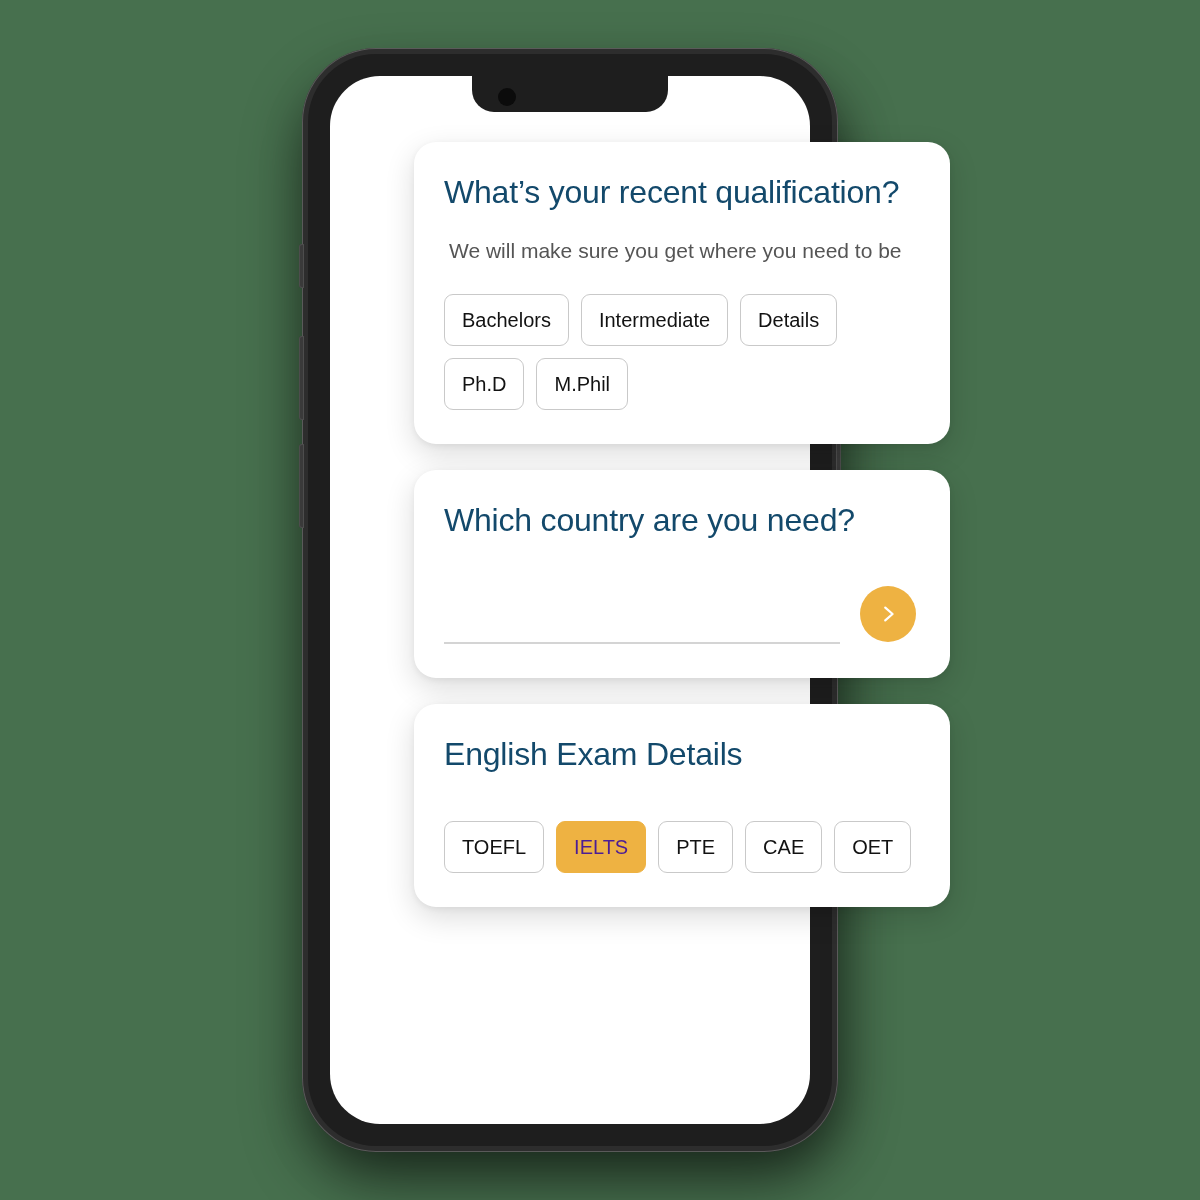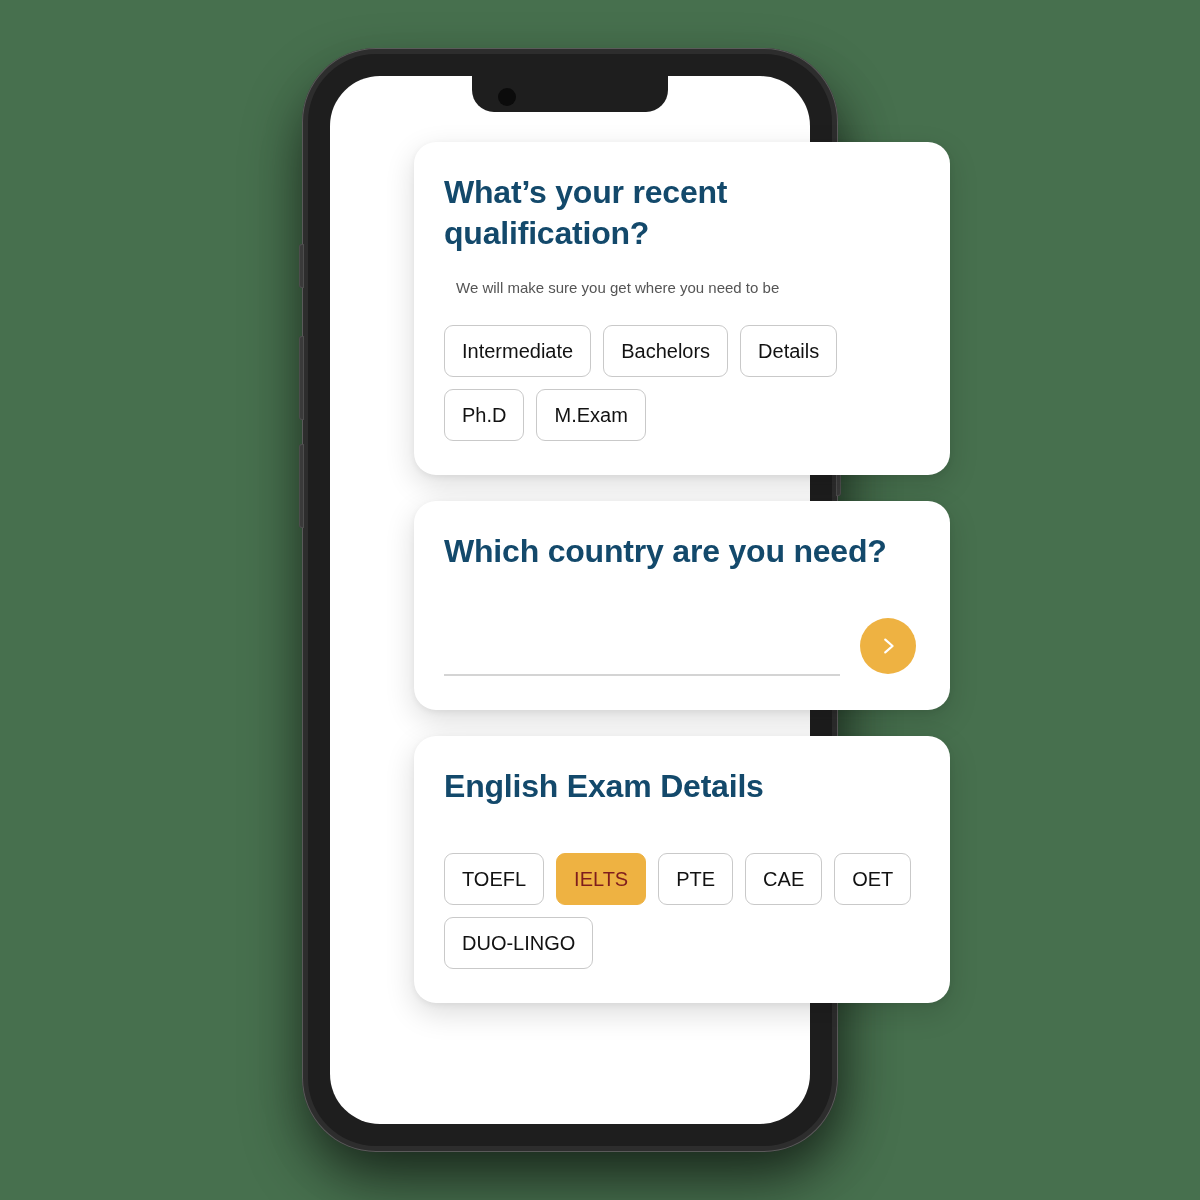--- a/index.html
+++ b/index.html
@@ -122,30 +122,30 @@
     padding: 30px 34px 34px 30px;
     box-sizing: border-box;
     width: 100%;
     margin-bottom: 26px;
   }
   .card:last-child { margin-bottom: 8px; }
 
   .card-title {
     color: #13496b;
     font-size: 32px;
-    font-weight: bold;
+    font-weight: normal;
     line-height: 1.28;
     margin: 0 0 0 0;
     letter-spacing: -0.2px;
   }
   .card-sub {
     color: #555555;
-    font-size: 15px;
+    font-size: 21px;
     line-height: 1.55;
-    margin: 22px 0 0 12px;
+    margin: 22px 0 0 5px;
     font-weight: normal;
   }
 
   
   .chips {
     display: flex;
     flex-wrap: wrap;
     gap: 12px 12px;
     margin-top: 26px;
   }
@@ -158,21 +158,21 @@
     line-height: 1;
     padding: 15px 17px;
     box-sizing: border-box;
     white-space: nowrap;
     cursor: pointer;
     font-family: "Liberation Sans", sans-serif;
   }
   .chip.selected {
     background: #eeb242;
     border-color: #eeb242;
-    color: #7f1d1d;
+    color: #4c1d95;
   }
 
   
   .input-row {
     display: flex;
     align-items: flex-end;
     gap: 20px;
     margin-top: 46px;
   }
   .country-input {
@@ -227,25 +227,25 @@
       </div>
     </div>
   </div>
 
   <div class="cards">
 
     <section class="card">
       <h2 class="card-title">What’s your recent qualification?</h2>
       <p class="card-sub">We will make sure you get where you need to be</p>
       <div class="chips">
+        <button class="chip">Bachelors</button>
         <button class="chip">Intermediate</button>
-        <button class="chip">Bachelors</button>
         <button class="chip">Details</button>
         <button class="chip">Ph.D</button>
-        <button class="chip">M.Exam</button>
+        <button class="chip">M.Phil</button>
       </div>
     </section>
 
     <section class="card">
       <h2 class="card-title">Which country are you need?</h2>
       <div class="input-row">
         <input class="country-input" type="text" placeholder="" style="">
         <button class="next-btn">
           <span>
             <svg width="22" height="22" viewBox="0 0 24 24" fill="none" stroke="#ffffff" stroke-width="2.4" stroke-linecap="round" stroke-linejoin="round">
@@ -257,18 +257,17 @@
     </section>
 
     <section class="card">
       <h2 class="card-title">English Exam Details</h2>
       <div class="chips exam">
         <button class="chip">TOEFL</button>
         <button class="chip selected">IELTS</button>
         <button class="chip">PTE</button>
         <button class="chip">CAE</button>
         <button class="chip">OET</button>
-        <button class="chip">DUO-LINGO</button>
       </div>
     </section>
 
   </div>
 </div>
 
 </body></html>

